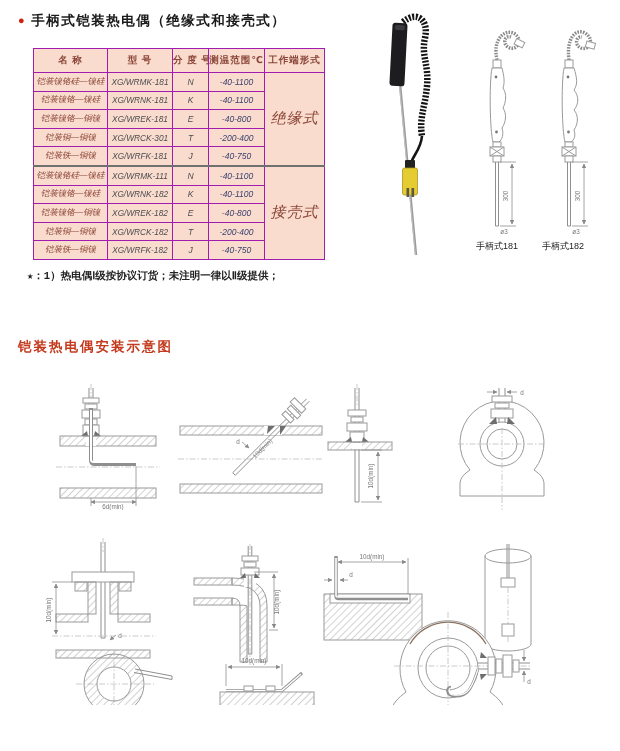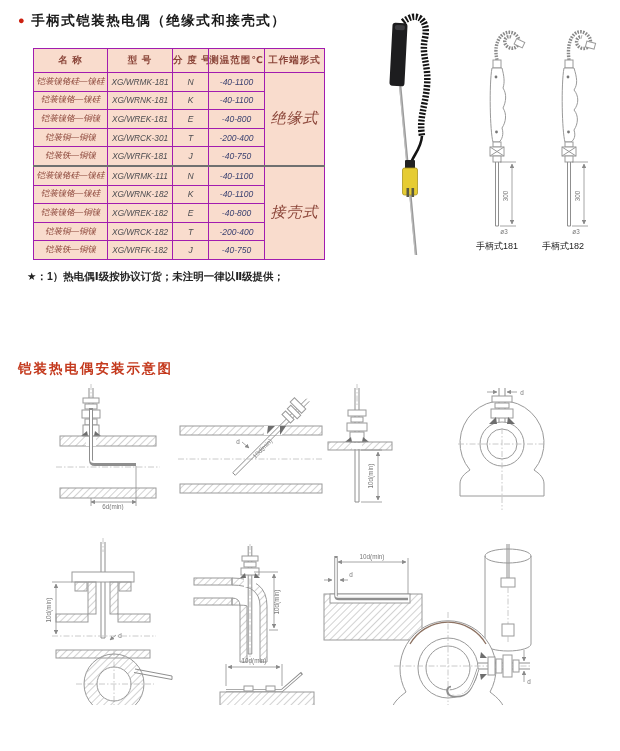--- a/index.html
+++ b/index.html
@@ -12,24 +12,24 @@
   table{border-collapse:collapse;table-layout:fixed;width:291px;background:#f9dccd;}
   th,td{border:1px solid #a21caf;text-align:center;vertical-align:middle;padding:0;overflow:hidden;white-space:nowrap;}
   th{font-size:9.5px;color:#8a4438;height:23px;font-weight:700;letter-spacing:1px;}
   td{height:17.6px;font-size:8.5px;font-style:italic;}
   .c-name{color:#8a4438;}
   .c-model{color:#4c4c50;font-size:8.3px;}
   .c-grad{color:#4c4c50;}
   .c-range{color:#3a4070;}
   .c-form{color:#8a4438;font-size:15px;letter-spacing:1px;}
   tr.sep td{border-top:2px solid #707070;}
-  #notes{left:27px;top:267px;width:420px;font-size:10.5px;font-weight:600;color:#222;line-height:19px;}
+  #notes{left:27px;top:267px;width:420px;font-size:10.5px;font-weight:600;color:#222;line-height:19px;font-family:Liberation Mono, monospace;}
   #notes .nline{white-space:nowrap;}
   #notes .ind{padding-left:16px;}
-  #sec2-title{left:18px;top:360px;font-size:13.5px;font-weight:700;color:#c43a1e;letter-spacing:2px;}
+  #sec2-title{left:18px;top:338px;font-size:13.5px;font-weight:700;color:#c43a1e;letter-spacing:2px;}
   .dlabel{font-size:9px;color:#222;text-align:center;width:62px;}
   svg{display:block;}
   svg text{font-family:"Liberation Sans","DejaVu Sans",sans-serif;}
   .ln{fill:#ffffff;stroke:#9a9a9a;stroke-width:1;}
   .lnn{fill:none;stroke:#9a9a9a;stroke-width:1;}
   .pr{fill:none;stroke:#8f8f8f;stroke-width:1;}
   .tube{fill:none;stroke:#8f8f8f;stroke-width:4;}
   .tubein{fill:none;stroke:#ffffff;stroke-width:2;}
   .cl{fill:none;stroke:#bcbcbc;stroke-width:0.8;stroke-dasharray:6 2 1.5 2;}
   .dim{fill:none;stroke:#909090;stroke-width:0.8;}

